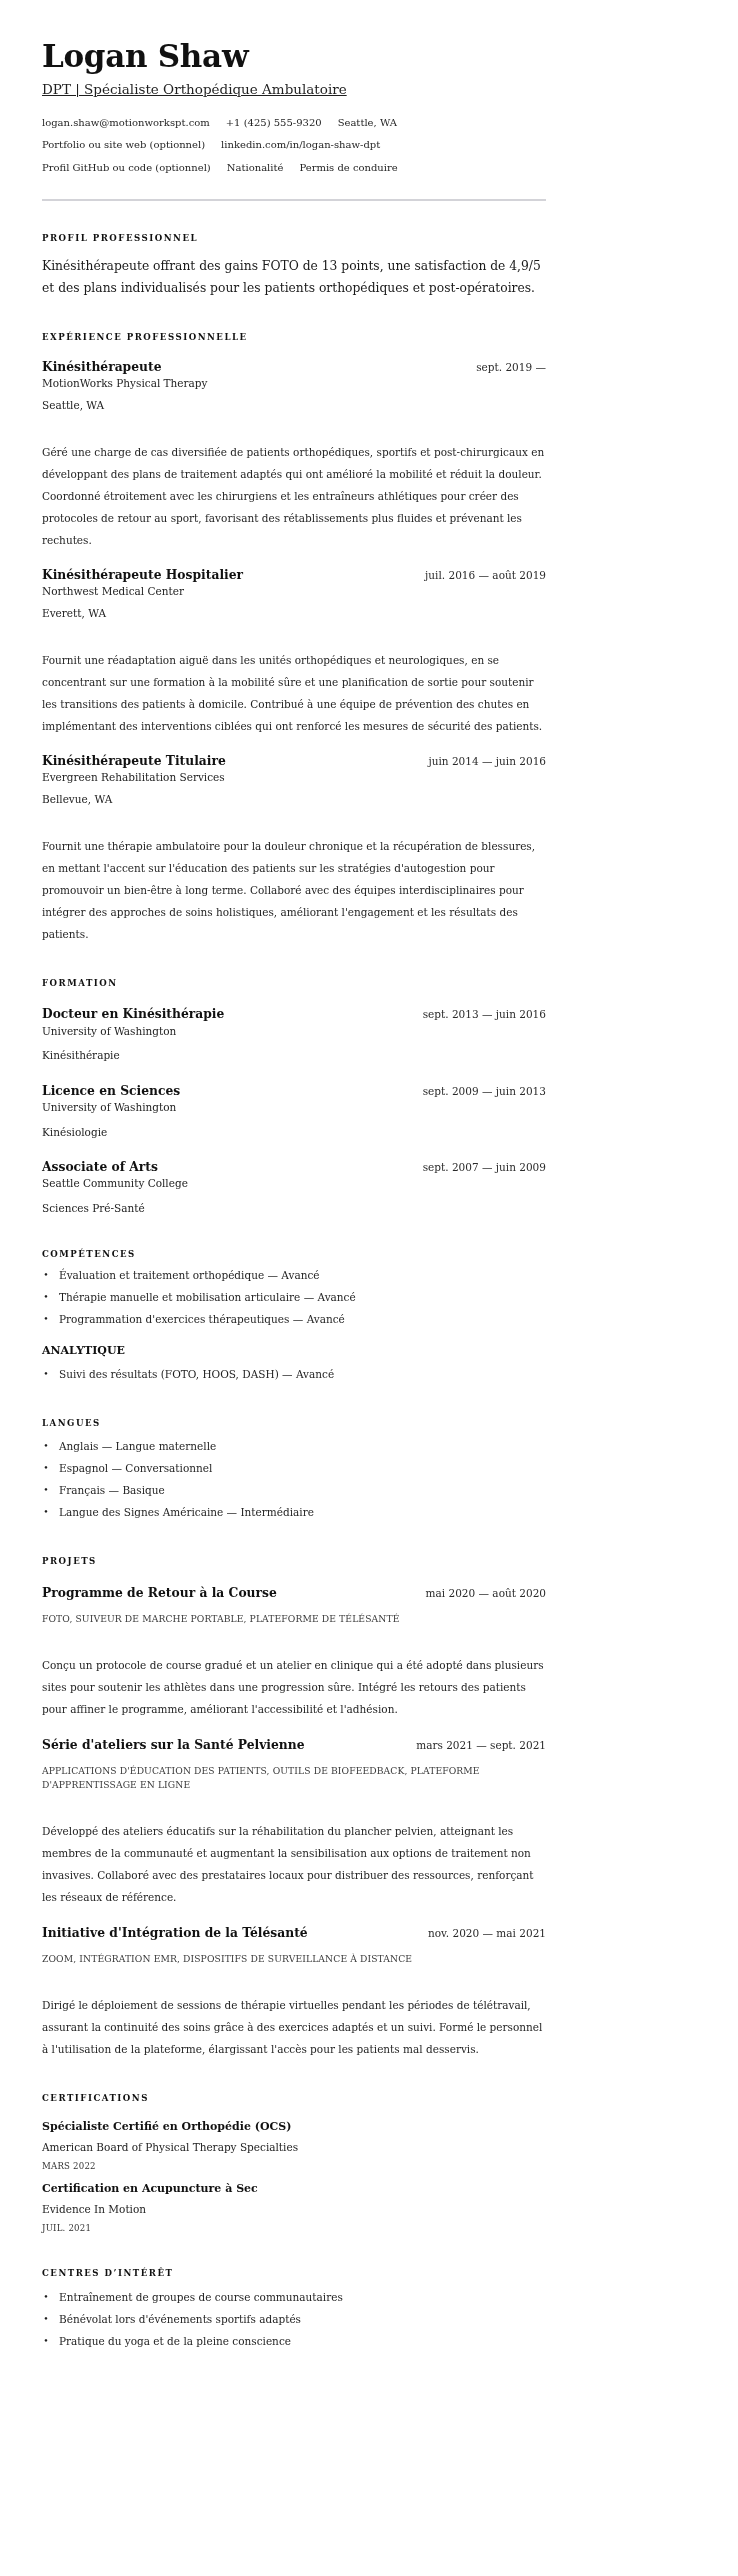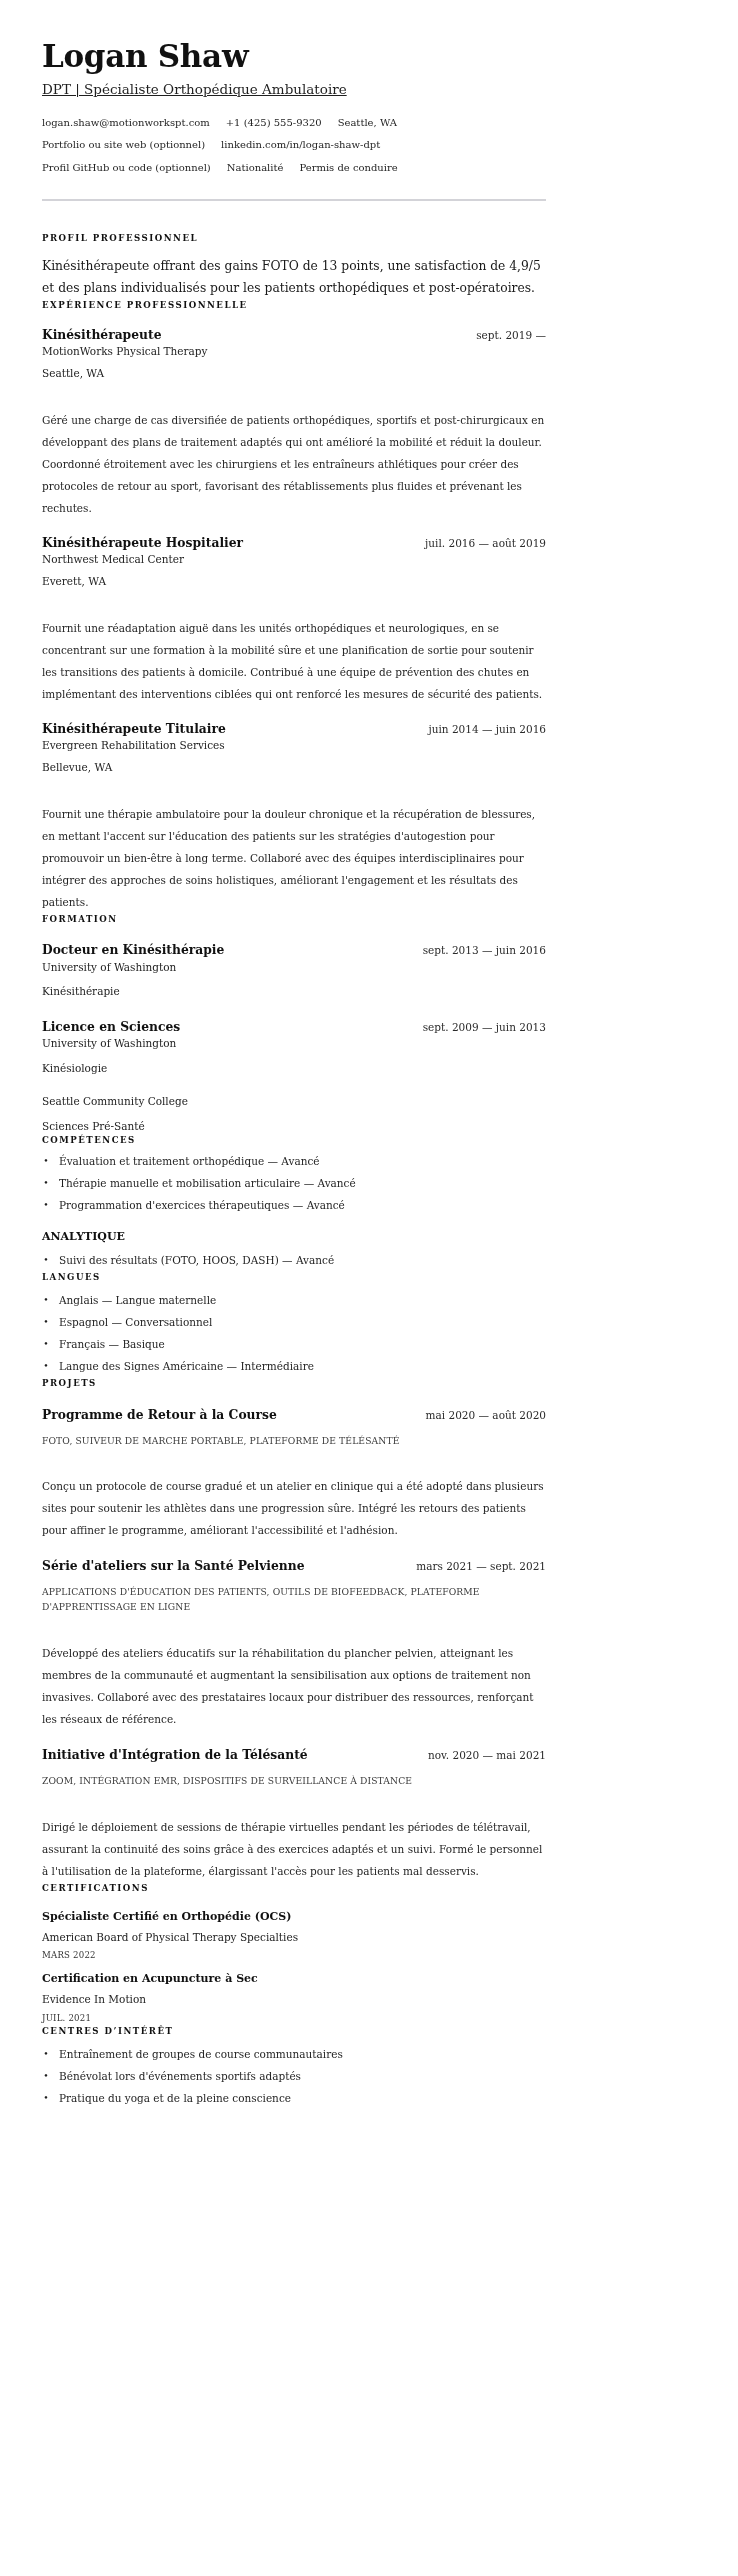--- a/index.html
+++ b/index.html
@@ -12,21 +12,21 @@
   }
   .page { padding: 38px 42px 37px 42px; width: 588px; }
   .name { font-size: 31px; font-weight: bold; color: #111; line-height: 36px; letter-spacing: -0.3px; }
   .subtitle { font-size: 13.5px; color: #1f1f1f; line-height: 18.5px; margin-top: 6.2px; text-decoration: underline; }
   .contact-row { display: flex; flex-wrap: wrap; gap: 0 16px; font-size: 10px; line-height: 14.8px; color: #1f1f1f; margin-top: 8px; }
   .contact-row.first { margin-top: 17px; }
   .divider { height: 1.2px; background: #d3d3d8; margin-top: 23.4px; border: 0; }
 
   .section-title {
     font-size: 8.6px; font-weight: bold; letter-spacing: 1.5px; text-transform: uppercase;
-    color: #111; line-height: 12.3px;
+    color: #111; margin-top: 32px; line-height: 12.3px;
   }
   .section-title.first { margin-top: 31px; }
 
   .summary { font-size: 12.3px; line-height: 22px; color: #1a1a1a; margin-top: 11px; }
 
   .entry { margin-top: 14.8px; }
   .entry-head { display: flex; justify-content: space-between; align-items: baseline; }
   .entry-title { font-size: 12.3px; font-weight: bold; color: #111; line-height: 17px; }
   .entry-date { font-size: 10.5px; color: #2a2a2a; line-height: 14.8px; white-space: nowrap; }
   .entry-org { font-size: 10.5px; color: #222; line-height: 14.8px; margin-top: 1.2px; }
@@ -134,20 +134,24 @@
     <div class="entry">
       <div class="entry-head">
         <span class="entry-title">Licence en Sciences</span>
         <span class="entry-date">sept. 2009 — juin 2013</span>
       </div>
       <div class="entry-org">University of Washington</div>
       <div class="entry-field">Kinésiologie</div>
     </div>
 
     <div class="entry">
+      <div class="entry-head">
+        <span class="entry-title">Associate of Arts</span>
+        <span class="entry-date">sept. 2007 — juin 2009</span>
+      </div>
       <div class="entry-org">Seattle Community College</div>
       <div class="entry-field">Sciences Pré-Santé</div>
     </div>
   </section>
 
   <section>
     <h2 class="section-title">Compétences</h2>
 
     <ul class="bullets tight">
       <li>Évaluation et traitement orthopédique — Avancé</li>

